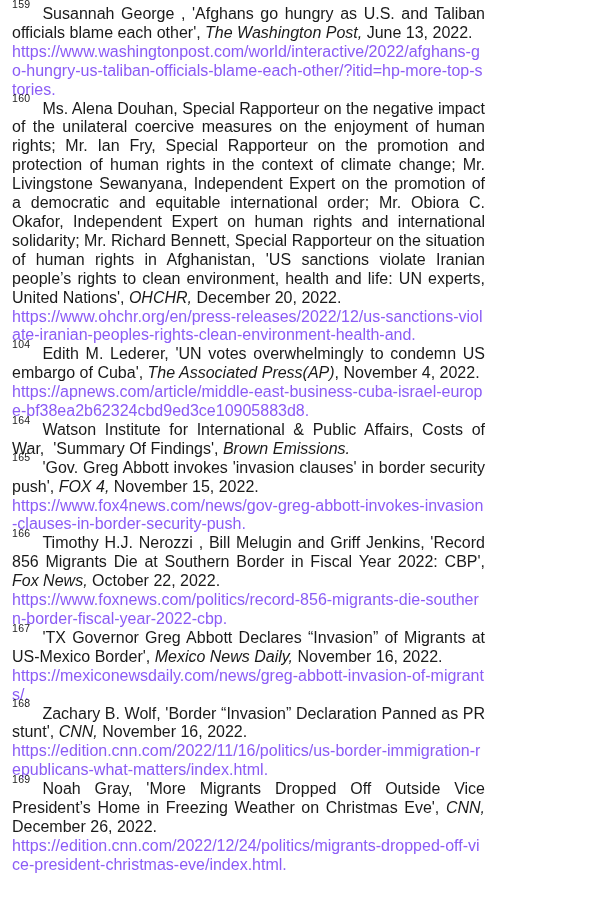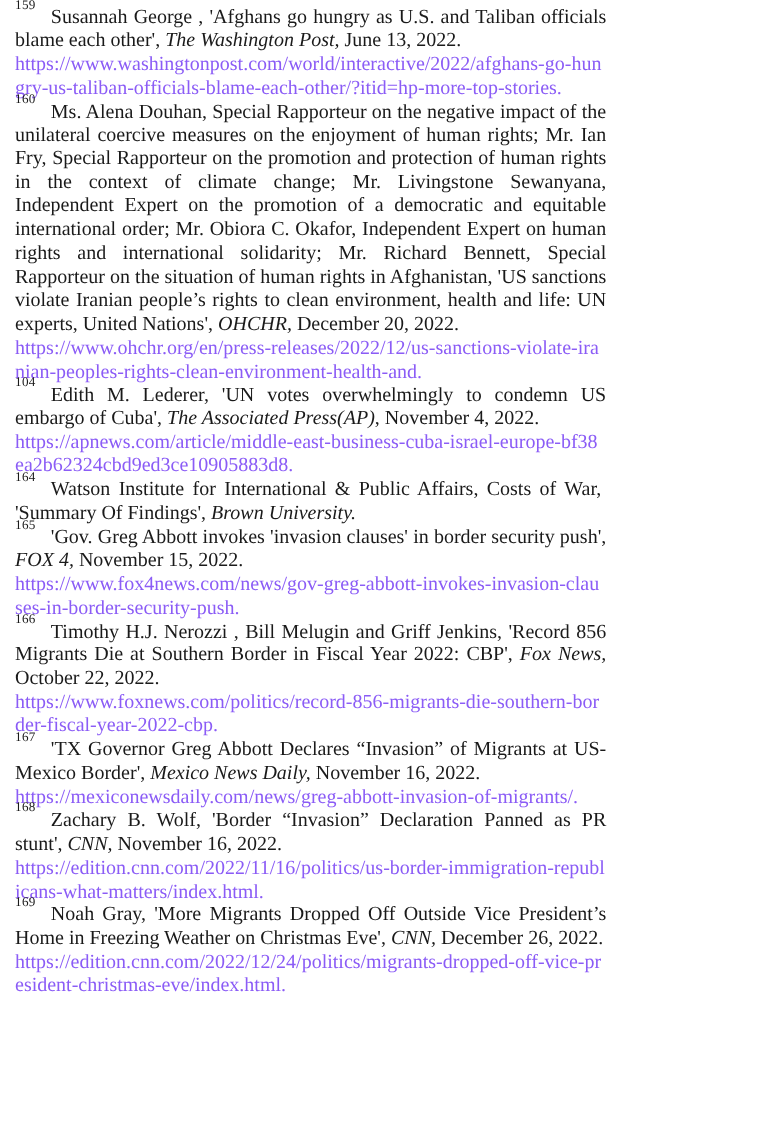--- a/index.html
+++ b/index.html
@@ -11,21 +11,21 @@
     width: 615px;
     height: 900px;
     overflow: hidden;
   }
   .page {
     box-sizing: border-box;
     width: 496px;
     height: 900px;
     padding: 5px 11px 0 12px;
     background: #ffffff;
-    font-family: Liberation Serif, serif;
+    font-family: Liberation Sans, sans-serif;
     font-size: 16px;
     line-height: 18.9px;
     color: #1a1a1a;
     text-align: justify;
   }
   p.footnote {
     margin: 0;
     padding: 0;
   }
   sup.fn-num {
@@ -46,20 +46,20 @@
   }
 </style>
 </head>
 <body>
 
 <div class="page">
   <div id="footnote-list">
       <p class="footnote"><sup class="fn-num">159</sup><span>Susannah George , 'Afghans go hungry as U.S. and Taliban officials blame each other', </span><span class="italic">The Washington Post,</span><span> June 13, 2022.</span><br><span class="url">https://www.washingtonpost.com/world/interactive/2022/afghans-go-hungry-us-taliban-officials-blame-each-other/?itid=hp-more-top-stories.</span></p>
       <p class="footnote"><sup class="fn-num">160</sup><span>Ms. Alena Douhan, Special Rapporteur on the negative impact of the unilateral coercive measures on the enjoyment of human rights; Mr. Ian Fry, Special Rapporteur on the promotion and protection of human rights in the context of climate change; Mr. Livingstone Sewanyana, Independent Expert on the promotion of a democratic and equitable international order; Mr. Obiora C. Okafor, Independent Expert on human rights and international solidarity; Mr. Richard Bennett, Special Rapporteur on the situation of human rights in Afghanistan, 'US sanctions violate Iranian people’s rights to clean environment, health and life: UN experts, United Nations', </span><span class="italic">OHCHR,</span><span> December 20, 2022.</span><br><span class="url">https://www.ohchr.org/en/press-releases/2022/12/us-sanctions-violate-iranian-peoples-rights-clean-environment-health-and.</span></p>
       <p class="footnote"><sup class="fn-num">104</sup><span>Edith M. Lederer, 'UN votes overwhelmingly to condemn US embargo of Cuba', </span><span class="italic">The Associated Press(AP)</span><span>, November 4, 2022.</span><br><span class="url">https://apnews.com/article/middle-east-business-cuba-israel-europe-bf38ea2b62324cbd9ed3ce10905883d8.</span></p>
-      <p class="footnote"><sup class="fn-num">164</sup><span>Watson Institute for International &amp; Public Affairs, Costs of War,&nbsp; 'Summary Of Findings', </span><span class="italic">Brown University.</span><br></p>
+      <p class="footnote"><sup class="fn-num">164</sup><span>Watson Institute for International &amp; Public Affairs, Costs of War,&nbsp; 'Summary Of Findings', </span><span class="italic">Brown Emissions.</span><br></p>
       <p class="footnote"><sup class="fn-num">165</sup><span>'Gov. Greg Abbott invokes 'invasion clauses' in border security push', </span><span class="italic">FOX 4,</span><span> November 15, 2022.</span><br><span class="url">https://www.fox4news.com/news/gov-greg-abbott-invokes-invasion-clauses-in-border-security-push.</span></p>
       <p class="footnote"><sup class="fn-num">166</sup><span>Timothy H.J. Nerozzi , Bill Melugin and Griff Jenkins, 'Record 856 Migrants Die at Southern Border in Fiscal Year 2022: CBP', </span><span class="italic">Fox News,</span><span> October 22, 2022.</span><br><span class="url">https://www.foxnews.com/politics/record-856-migrants-die-southern-border-fiscal-year-2022-cbp.</span></p>
       <p class="footnote"><sup class="fn-num">167</sup><span>'TX Governor Greg Abbott Declares “Invasion” of Migrants at US-Mexico Border', </span><span class="italic">Mexico News Daily,</span><span> November 16, 2022.</span><br><span class="url">https://mexiconewsdaily.com/news/greg-abbott-invasion-of-migrants/.</span></p>
       <p class="footnote"><sup class="fn-num">168</sup><span>Zachary B. Wolf, 'Border “Invasion” Declaration Panned as PR stunt', </span><span class="italic">CNN,</span><span> November 16, 2022.</span><br><span class="url">https://edition.cnn.com/2022/11/16/politics/us-border-immigration-republicans-what-matters/index.html.</span></p>
       <p class="footnote"><sup class="fn-num">169</sup><span>Noah Gray, 'More Migrants Dropped Off Outside Vice President’s Home in Freezing Weather on Christmas Eve', </span><span class="italic">CNN,</span><span> December 26, 2022.</span><br><span class="url">https://edition.cnn.com/2022/12/24/politics/migrants-dropped-off-vice-president-christmas-eve/index.html.</span></p>
     </div>
 </div>
 
 </body></html>

